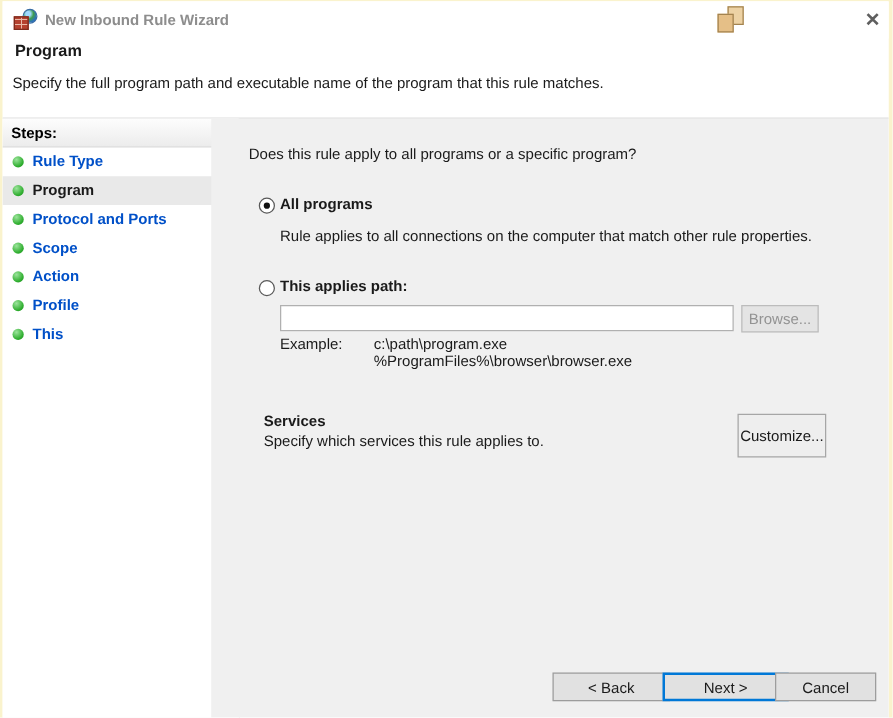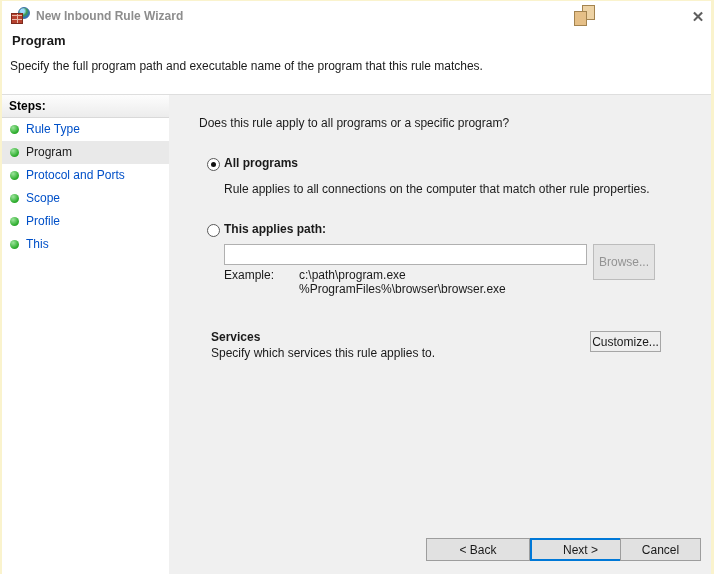--- a/index.html
+++ b/index.html
@@ -34,21 +34,21 @@
 
   
   .header-title { position: absolute; left: 10px; top: 32px; font-size: 13px; font-weight: bold; }
   .header-desc  { position: absolute; left: 8px;  top: 58px; }
   .divider { position: absolute; left: 0; right: 0; top: 93px; height: 1px; background: #dedede; }
 
   
   .sidebar { position: absolute; left: 0; top: 94px; bottom: 0; width: 190px; background: #fff; border-right: 1px solid #d6d6d6; }
   .steps-heading { height: 23px; line-height: 23px; padding-left: 7px; font-weight: bold; color: #000;
     background: linear-gradient(#fdfdfd, #ececec); border-bottom: 1px solid #d9d9d9; }
-  .step-item { position: relative; height: 23px; line-height: 23px; padding-left: 24px; color: #0050c8; cursor: default; }
+  .step-item { position: relative; height: 23px; line-height: 23px; padding-left: 24px; color: #0050c8; cursor: default; font-weight: bold; }
   .step-item.active { background: #e9e9e9; color: #1a1a1a; }
   .bullet { position: absolute; left: 8px; top: 7px; width: 9px; height: 9px; border-radius: 50%;
     background: radial-gradient(circle at 35% 30%, #9ce49c, #2fae2f 65%, #1c871c); }
 
   
   .content { position: absolute; left: 167px; top: 94px; right: 0; bottom: 0; background: #f0f0f0; }
   .question { position: absolute; left: 30px; top: 21px; }
 
   .radio { position: absolute; width: 13px; height: 13px; border: 1px solid #595959; border-radius: 50%; background: #fff; }
   .radio.selected::after { content: ""; position: absolute; left: 3px; top: 3px; width: 5px; height: 5px; border-radius: 50%; background: #111; }
@@ -56,29 +56,29 @@
   .radio2 { left: 38px; top: 129px; }
   .opt-label { position: absolute; font-weight: bold; }
   .label1 { left: 55px; top: 61px; }
   .label2 { left: 55px; top: 127px; }
   .opt-desc { position: absolute; left: 55px; top: 87px; }
 
   .path-input { position: absolute; left: 55px; top: 149px; width: 363px; height: 21px;
     border: 1px solid #b0b0b0; background: #fff; font-family: "Liberation Sans", sans-serif; font-size: 12px; padding: 0 4px; }
   .btn { position: absolute; height: 23px; background: #e1e1e1; border: 1px solid #9d9d9d;
     font-family: "Liberation Sans", sans-serif; font-size: 12px; color: #1a1a1a; text-align: center; }
-  .browse-btn { left: 424px; top: 149px; width: 62px; height: 36px; background: #e4e4e4; border-color: #bcbcbc; color: #939393; }
+  .browse-btn { left: 424px; top: 149px; width: 62px; height: 22px; background: #e4e4e4; border-color: #bcbcbc; color: #939393; }
   .example-label { position: absolute; left: 55px; top: 173px; }
   .example-lines { position: absolute; left: 130px; top: 173px; line-height: 14px; }
 
   .services-title { position: absolute; left: 42px; top: 235px; font-weight: bold; }
   .services-desc  { position: absolute; left: 42px; top: 251px; }
-  .customize-btn  { left: 421px; top: 236px; width: 71px; height: 21px; background: #eeeeee; border-color: #a6a6a6; }
+  .customize-btn  { left: 421px; top: 236px; width: 71px; height: 35px; background: #eeeeee; border-color: #a6a6a6; }
 
-  .back-btn   { left: 257px; top: 443px; width: 104px; }
+  .back-btn   { left: 273px; top: 443px; width: 94px; }
   .next-btn   { left: 361px; top: 443px; width: 101px; border: 2px solid #0078d7; }
   .cancel-btn { left: 451px; top: 443px; width: 81px; }
 </style>
 </head>
 <body>
 
 <div class="window">
 
   <div class="titlebar">
     <span class="fw-icon">
@@ -110,20 +110,24 @@
     <div class="step-item">
       <span class="bullet"></span>
       <span>Protocol and Ports</span>
     </div>
     <div class="step-item">
       <span class="bullet"></span>
       <span>Scope</span>
     </div>
     <div class="step-item">
       <span class="bullet"></span>
+      <span>Action</span>
+    </div>
+    <div class="step-item">
+      <span class="bullet"></span>
       <span>Profile</span>
     </div>
     <div class="step-item">
       <span class="bullet"></span>
       <span>This</span>
     </div>
   </div>
 
   <div class="content">
     <div class="question">Does this rule apply to all programs or a specific program?</div>

